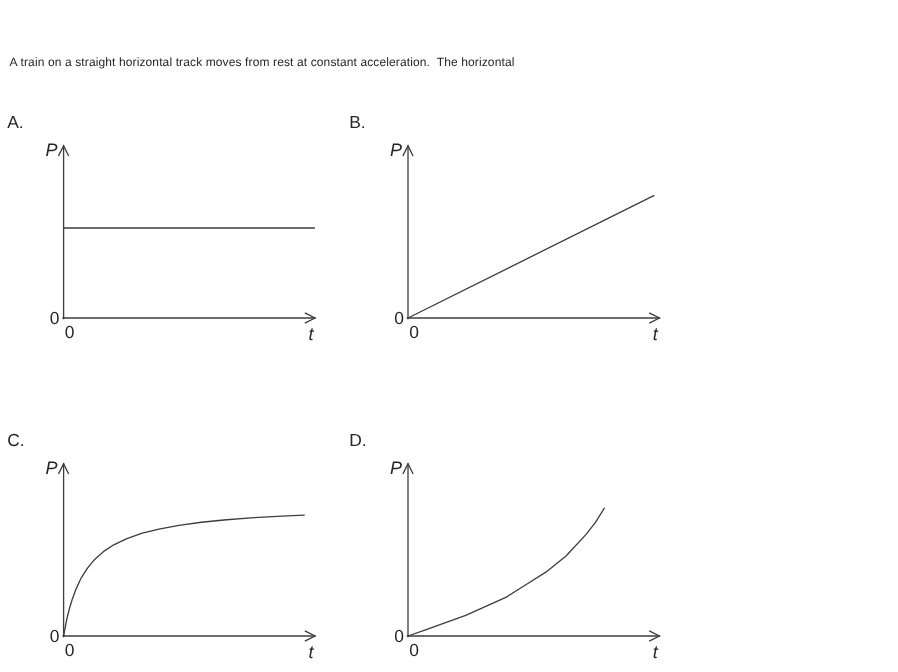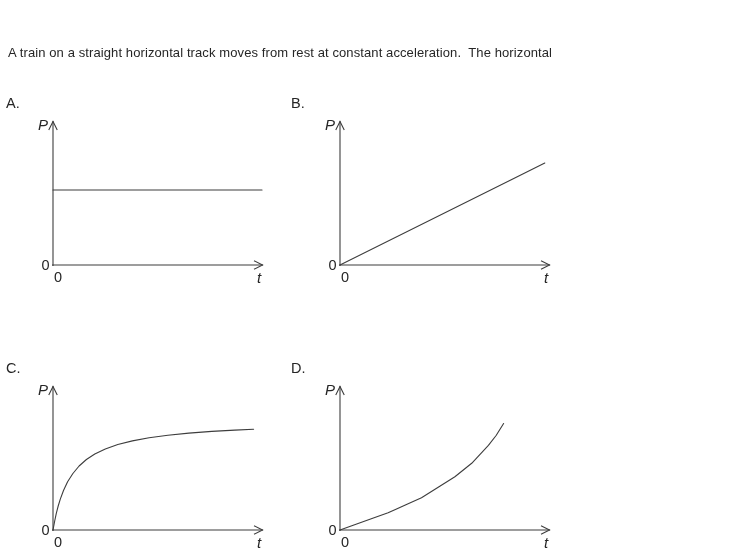--- a/index.html
+++ b/index.html
@@ -7,21 +7,21 @@
     --text:#262626;
     --line:#3d3d3d;
   }
   html,body{margin:0;padding:0;background:#fff;}
   .page{
     position:relative;width:748px;height:560px;background:var(--bg);
     font-family:"Liberation Sans",sans-serif;color:var(--text);overflow:hidden;
   }
   .question{
     position:absolute;left:8px;top:13px;
-    font-size:13px;line-height:16px;white-space:pre;letter-spacing:0.1px;
+    font-size:10px;line-height:16px;white-space:pre;letter-spacing:0.1px;
   }
   .qit{font-style:italic;}
   .letter{position:absolute;font-size:14.5px;line-height:16px;}
   .graph{position:absolute;}
   .stroke{stroke:var(--line);stroke-width:1.1;fill:none;stroke-linecap:square;}
   .curve{stroke:var(--line);stroke-width:1.1;fill:none;stroke-linejoin:round;stroke-linecap:round;}
   .glabel{font-family:"Liberation Sans",sans-serif;font-size:14.5px;fill:var(--text);}
   .glabel-it{font-family:"Liberation Sans",sans-serif;font-size:15px;font-style:italic;fill:var(--text);}
 </style>
 </head>

